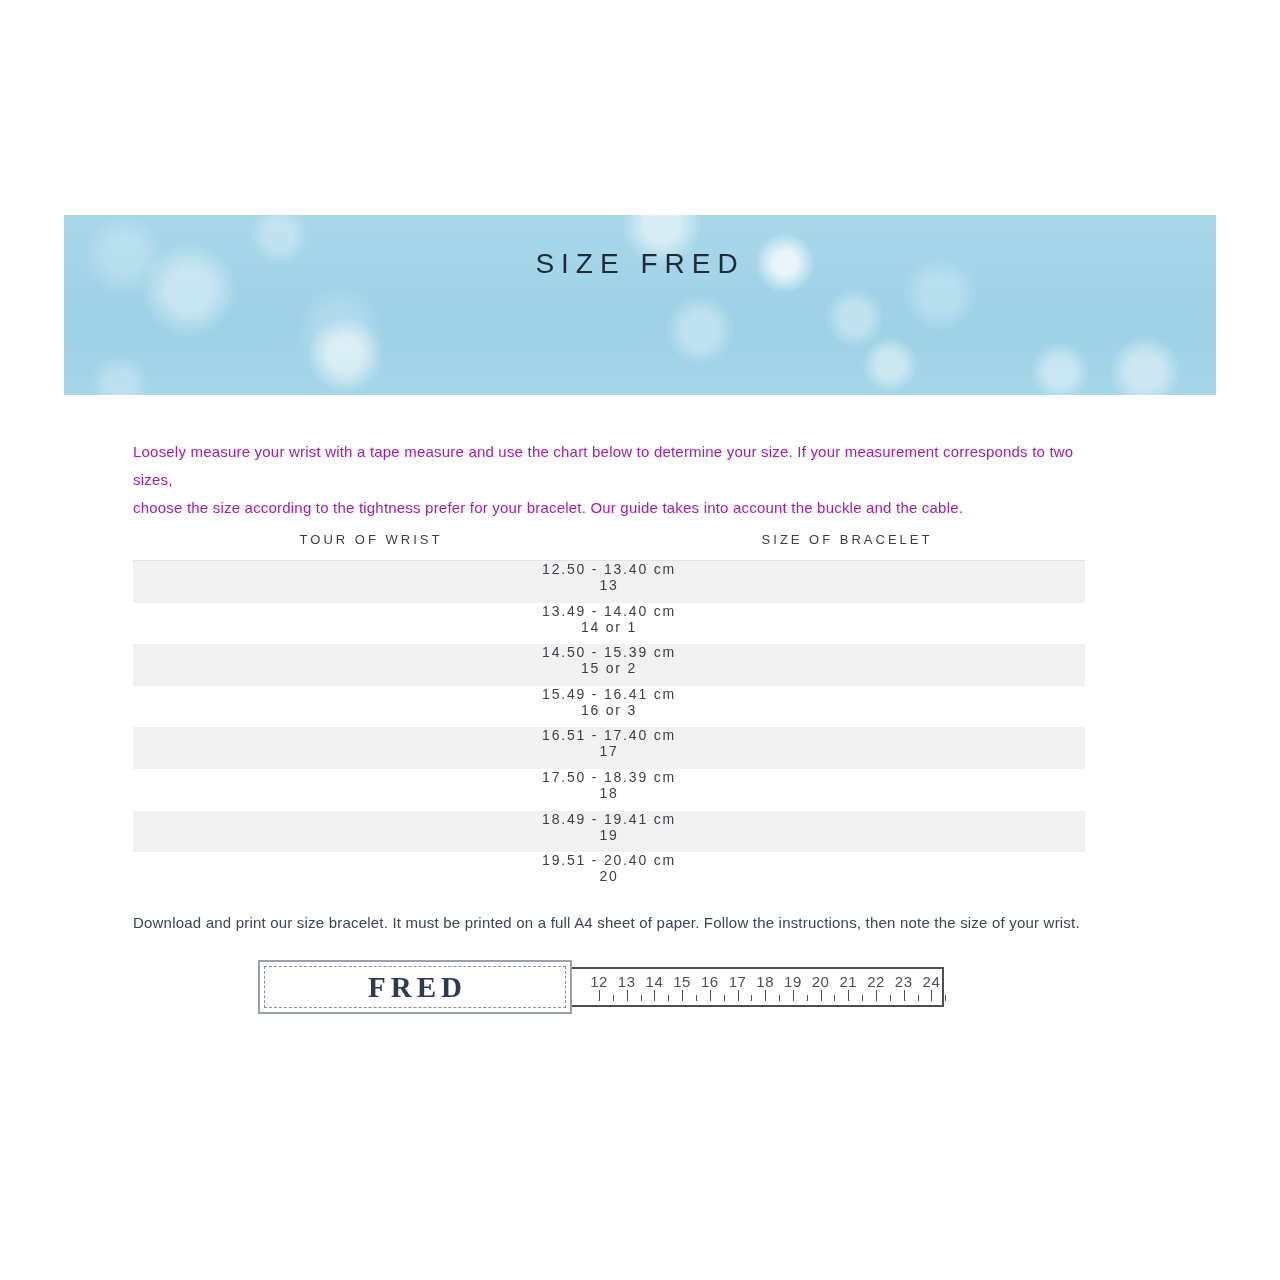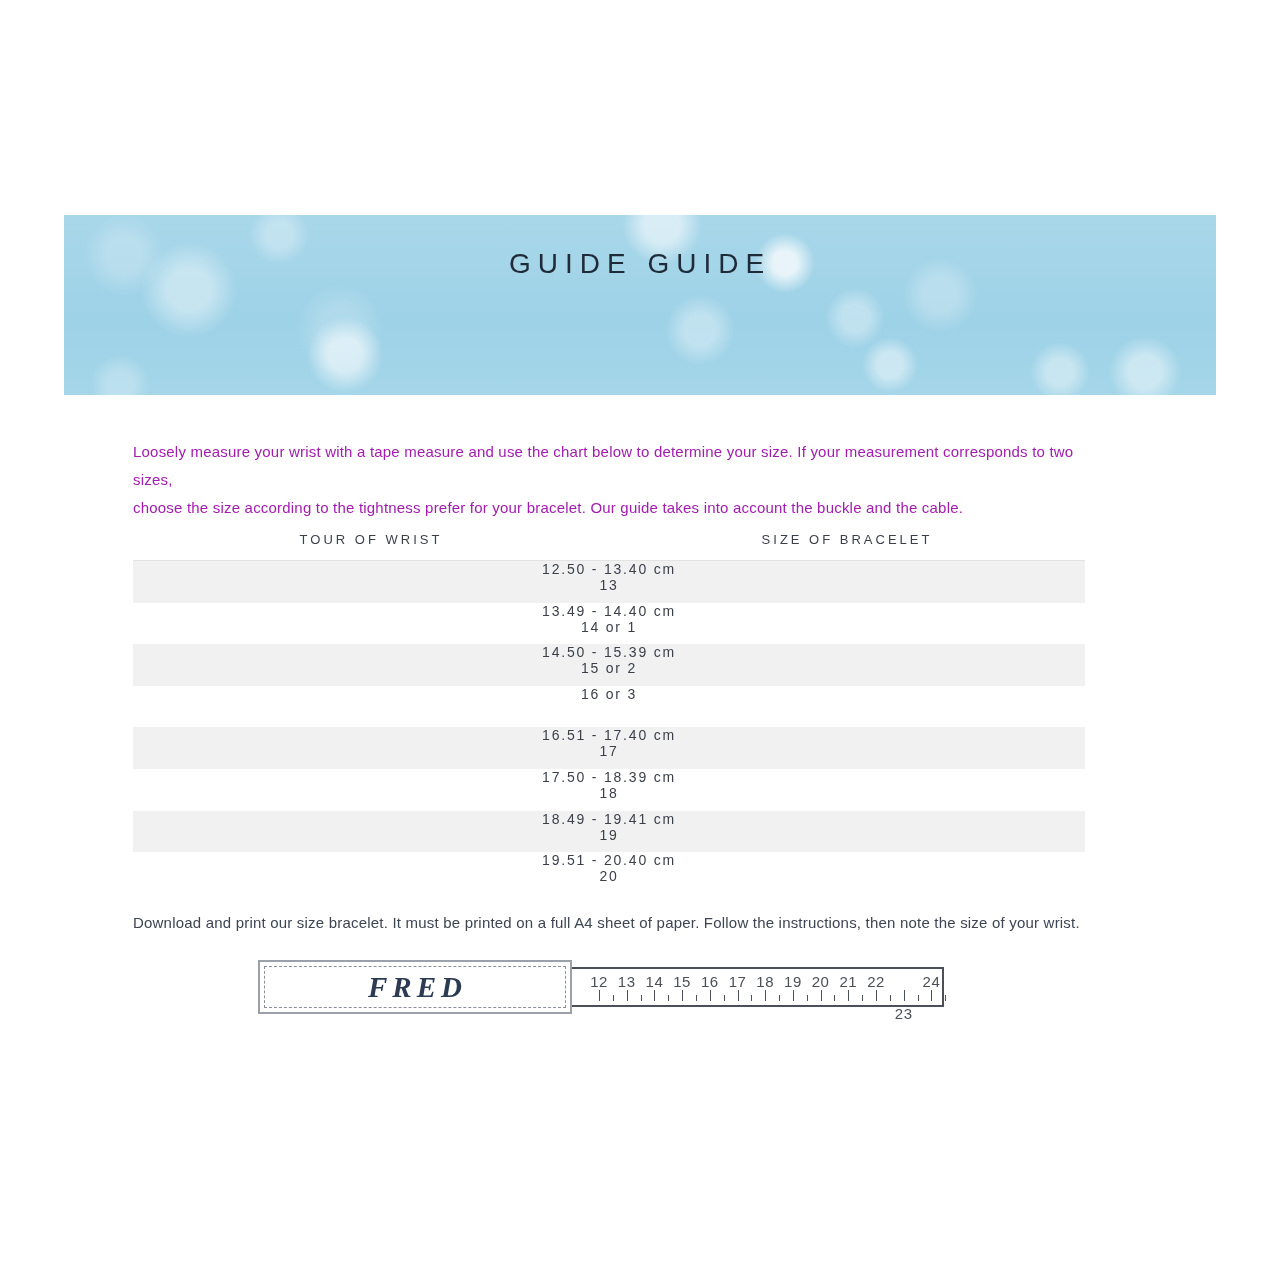--- a/index.html
+++ b/index.html
@@ -134,21 +134,20 @@
     z-index: 2;
   }
   .fred-box-inner {
     box-sizing: border-box;
     width: 100%;
     height: 100%;
     border: 1px dashed #8a909a;
     display: flex;
     align-items: center;
     justify-content: center;
-    font-style: italic;
   }
   .fred-logo {
     font-family: "Liberation Serif", serif;
     font-size: 29px;
     font-weight: 600;
     letter-spacing: 5px;
     color: #2c3a52;
     padding-left: 5px; 
   }
   .ruler-strip {
@@ -178,21 +177,21 @@
   }
   .tick.major { height: 11px; }
   .tick.minor { height: 6px; }
 </style>
 </head>
 <body>
 
 <div class="page">
 
   <div class="banner">
-    <div class="banner-title">GUIDE GUIDE</div>
+    <div class="banner-title">SIZE FRED</div>
   </div>
 
   <div class="intro">
     <div>Loosely measure your wrist with a tape measure and use the chart below to determine your size. If your measurement corresponds to two sizes,</div>
     <div>choose the size according to the tightness prefer for your bracelet. Our guide takes into account the buckle and the cable.</div>
   </div>
 
   <div class="size-table">
     <div class="size-table-head">
       <div class="cell">TOUR OF WRIST</div>
@@ -205,20 +204,21 @@
         </div>
         <div class="size-row">
           <div class="cell">13.49 - 14.40 cm</div>
           <div class="cell">14 or 1</div>
         </div>
         <div class="size-row">
           <div class="cell">14.50 - 15.39 cm</div>
           <div class="cell">15 or 2</div>
         </div>
         <div class="size-row">
+          <div class="cell">15.49 - 16.41 cm</div>
           <div class="cell">16 or 3</div>
         </div>
         <div class="size-row">
           <div class="cell">16.51 - 17.40 cm</div>
           <div class="cell">17</div>
         </div>
         <div class="size-row">
           <div class="cell">17.50 - 18.39 cm</div>
           <div class="cell">18</div>
         </div>
@@ -268,21 +268,21 @@
         <div class="tick minor" style="left: 236.75px;"></div>
         <span class="ruler-num" style="left: 250.6px;">20</span>
         <div class="tick major" style="left: 250.6px;"></div>
         <div class="tick minor" style="left: 264.45px;"></div>
         <span class="ruler-num" style="left: 278.3px;">21</span>
         <div class="tick major" style="left: 278.3px;"></div>
         <div class="tick minor" style="left: 292.15px;"></div>
         <span class="ruler-num" style="left: 306px;">22</span>
         <div class="tick major" style="left: 306px;"></div>
         <div class="tick minor" style="left: 319.85px;"></div>
-        <span class="ruler-num" style="left: 333.7px; margin-top: 32px;">23</span>
+        <span class="ruler-num" style="left: 333.7px;">23</span>
         <div class="tick major" style="left: 333.7px;"></div>
         <div class="tick minor" style="left: 347.55px;"></div>
         <span class="ruler-num" style="left: 361.4px;">24</span>
         <div class="tick major" style="left: 361.4px;"></div>
         <div class="tick minor" style="left: 375.25px;"></div>
       </div>
   </div>
 
 </div>
 

